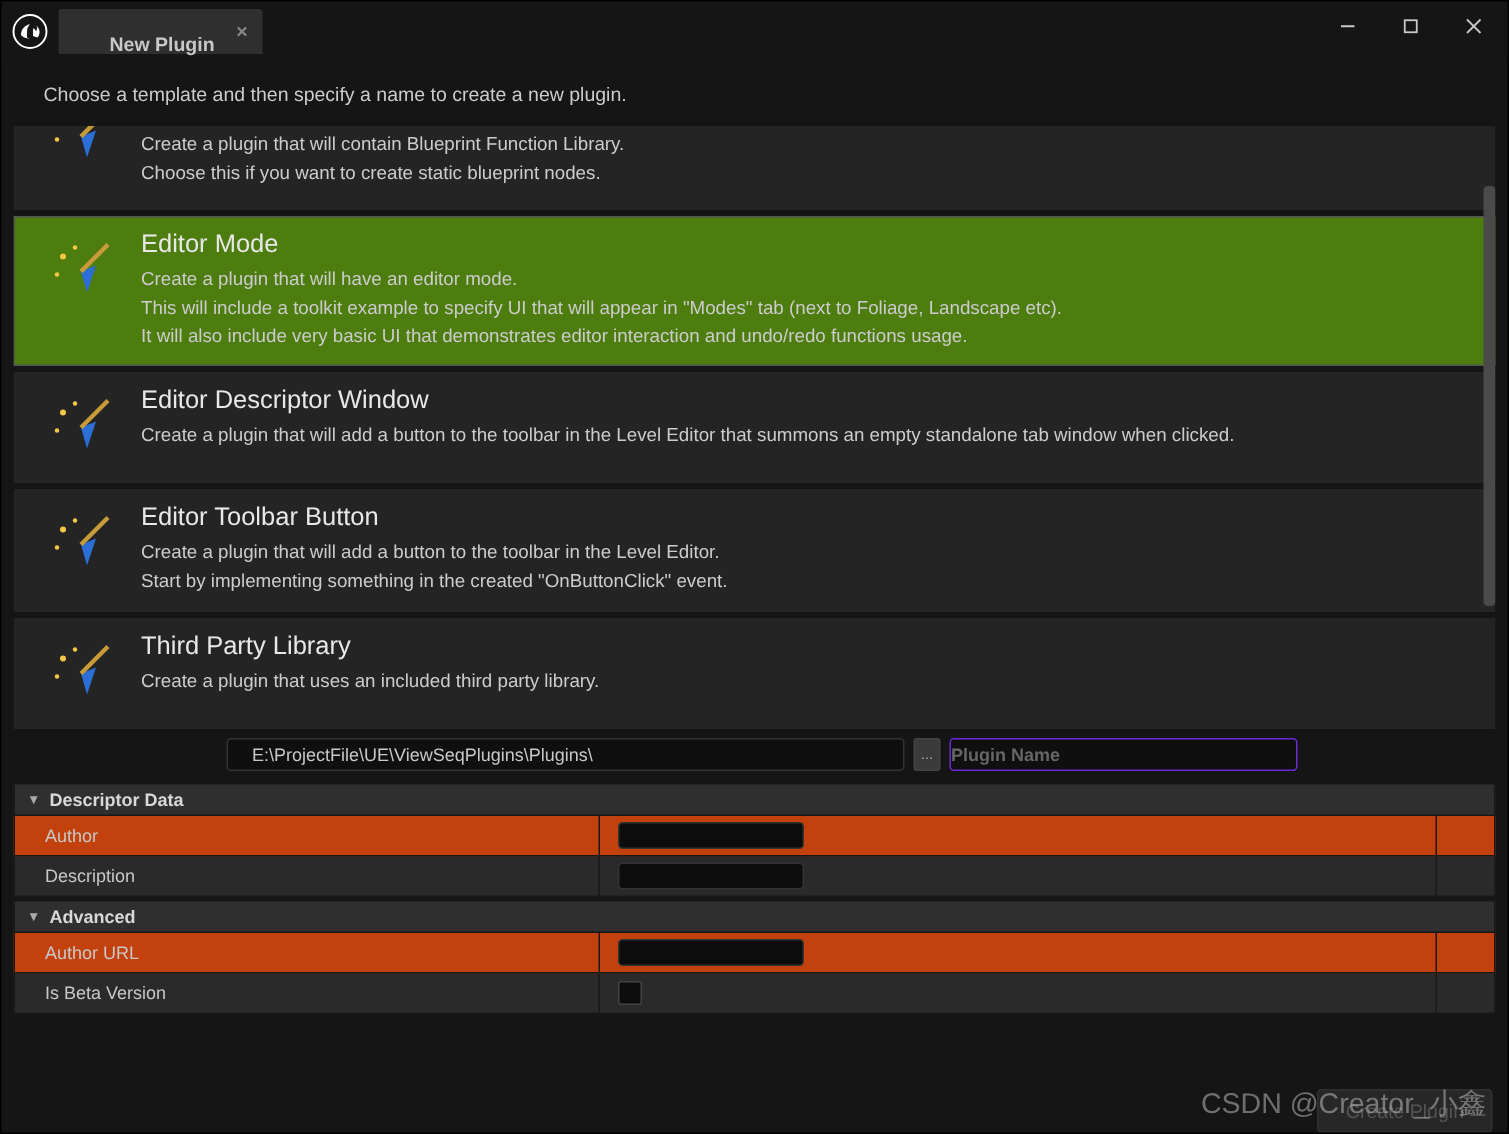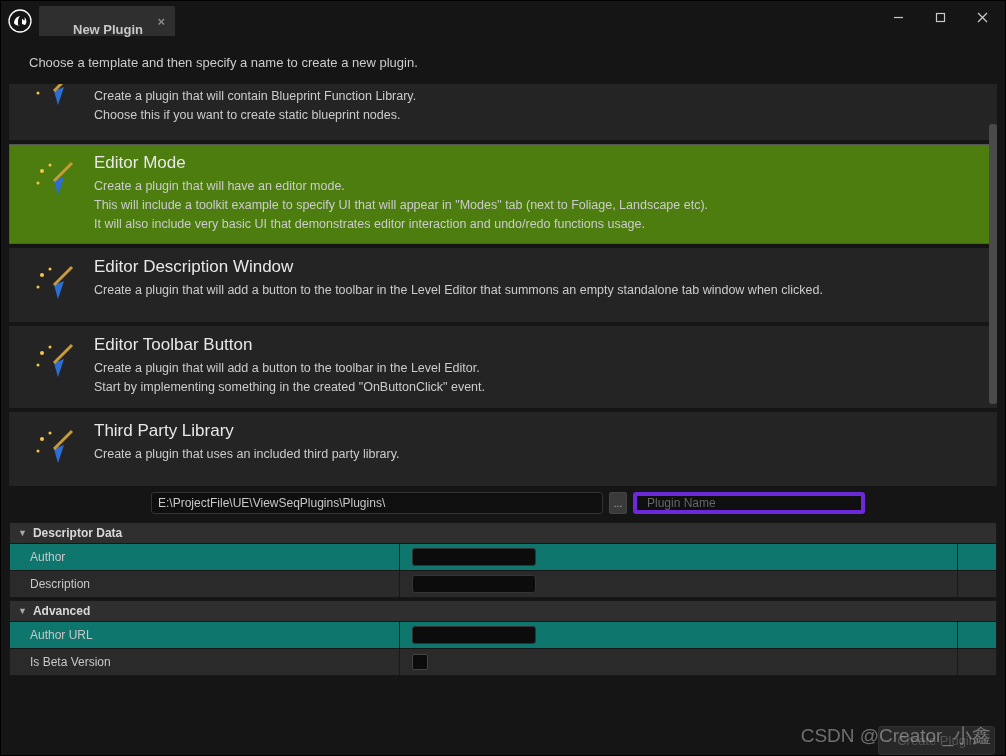--- a/index.html
+++ b/index.html
@@ -116,42 +116,43 @@
   gap: 6px;
   align-items: center;
 }
 .path-input {
   flex: 0 0 452px;
   height: 22px;
   background: #0f0f0f;
   border: 1px solid #333;
   border-radius: 3px;
   color: #c8c8c8;
-  padding: 0 6px;
+  padding: 0 16px;
   font-size: 12px;
 }
 .browse-btn {
   width: 18px; height: 22px;
   background: #3a3a3a;
   border: 1px solid #444;
   border-radius: 2px;
   display: flex; align-items: center; justify-content: center;
   color: #aaa;
   font-size: 10px;
   cursor: pointer;
 }
 .name-input {
   flex: 0 0 232px;
   height: 22px;
   background: #0f0f0f;
-  border: 4px solid #6d28d9;
+  border: 1px solid #6d28d9;
   border-radius: 3px;
   color: #c8c8c8;
-  padding: 0 10px;
+  padding: 0 0;
   font-size: 12px;
+  font-weight: bold;
 }
 .name-input::placeholder { color: #666; }
 .section-header {
   background: #2f2f2f;
   margin: 2px 8px 0 8px;
   border: 1px solid #181818;
   padding: 3px 8px;
   display: flex;
   align-items: center;
   font-size: 12px;
@@ -163,21 +164,21 @@
   font-size: 9px;
   color: #aaa;
 }
 .prop-row {
   display: flex;
   margin: 0 8px;
   border: 1px solid #181818;
   border-top: none;
   height: 27px;
   align-items: center;
-  background: #0f766e;
+  background: #c2410c;
 }
 .prop-row.alt { background: #2a2a2a; }
 .prop-label {
   flex: 0 0 390px;
   padding-left: 20px;
   font-size: 12px;
   color: #c8c8c8;
   border-right: 1px solid #181818;
   height: 100%;
   display: flex;
@@ -310,21 +311,21 @@
     <div class="template-icon">
       <svg viewBox="0 0 52 52">
           <path d="M30 40l6-18-10 4z" fill="#2b6fd6"></path>
           <circle cx="14" cy="16" r="2" fill="#f6c744"></circle>
           <circle cx="10" cy="28" r="1.5" fill="#f6c744"></circle>
           <circle cx="22" cy="10" r="1.5" fill="#f6c744"></circle>
           <path d="M26 26l18-18" stroke="#c79a3a" stroke-width="3"></path>
         </svg>
     </div>
     <div class="template-info">
-      <div class="template-title">Editor Description Window</div>
+      <div class="template-title">Editor Descriptor Window</div>
       <div class="template-line">Create a plugin that will add a button to the toolbar in the Level Editor that summons an empty standalone tab window when clicked.</div>
     </div>
   </div>
 
   <div class="template-item">
     <div class="template-icon">
       <svg viewBox="0 0 52 52">
           <path d="M30 40l6-18-10 4z" fill="#2b6fd6"></path>
           <circle cx="14" cy="16" r="2" fill="#f6c744"></circle>
           <circle cx="10" cy="28" r="1.5" fill="#f6c744"></circle>

